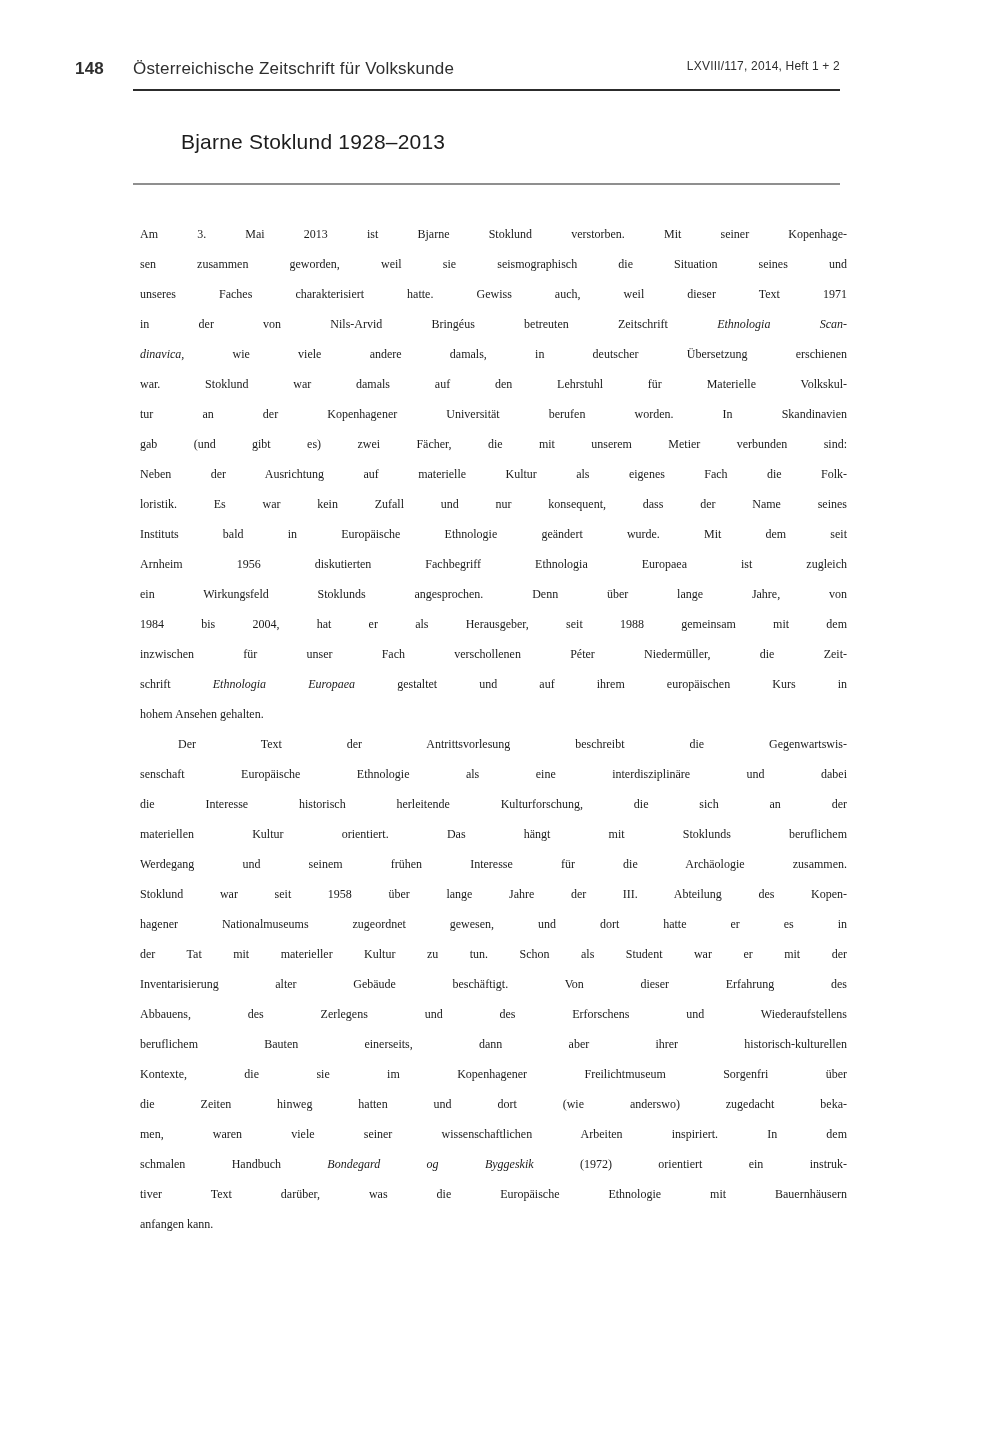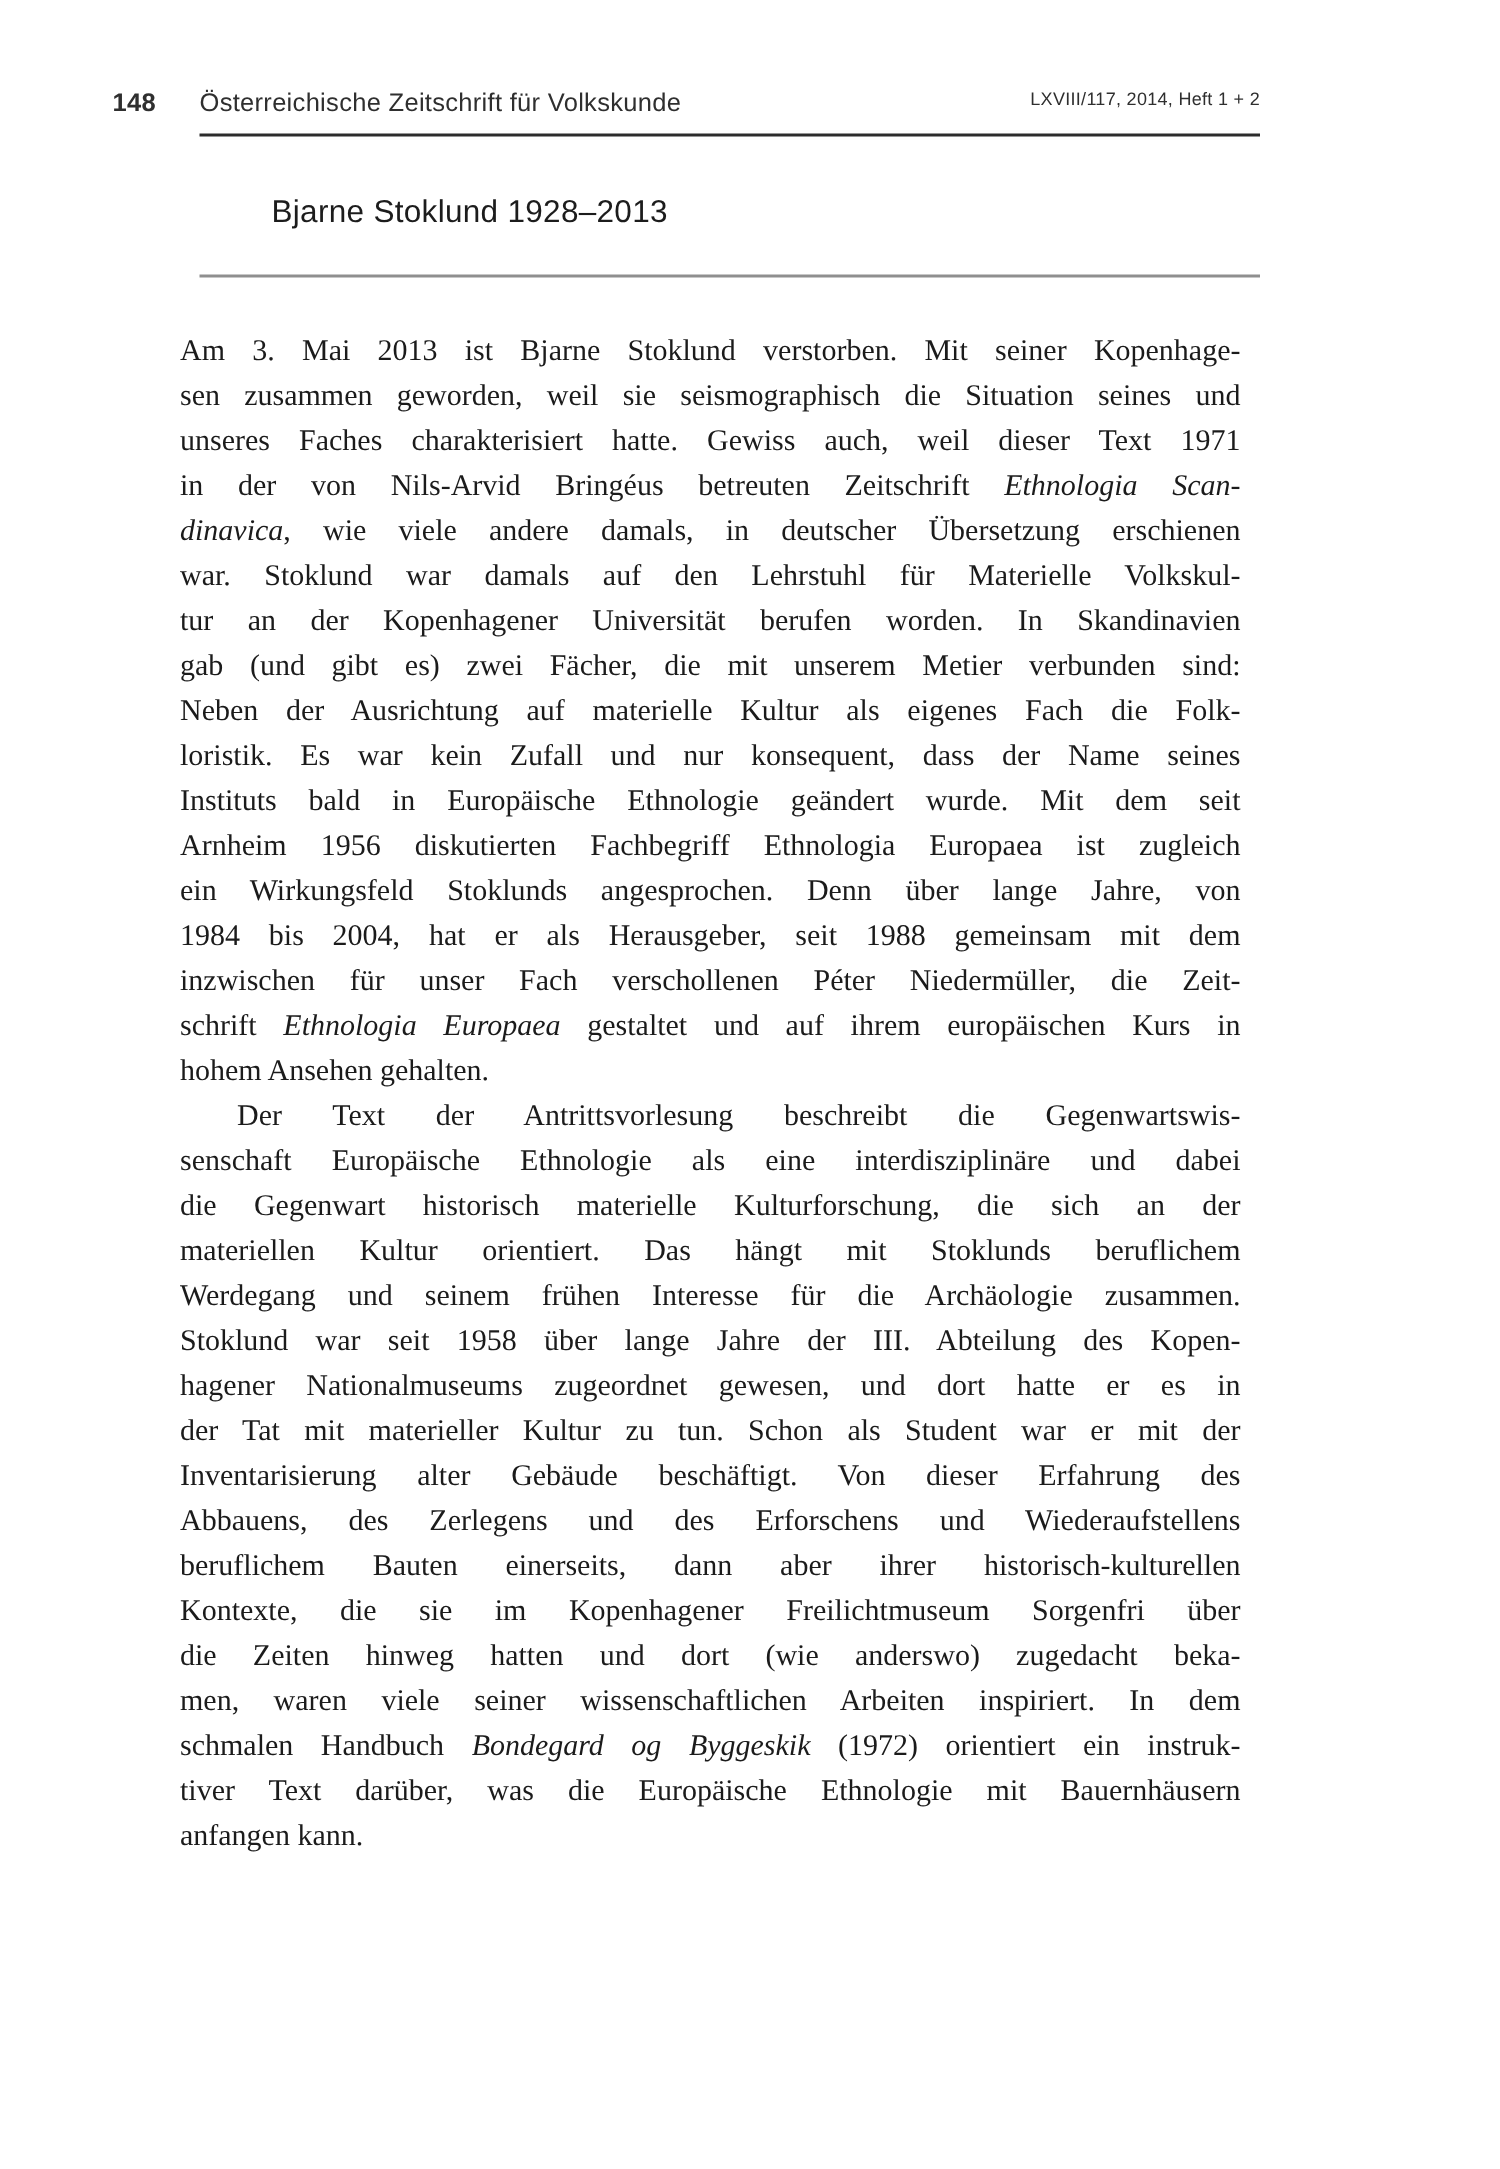--- a/index.html
+++ b/index.html
@@ -33,24 +33,24 @@
   }
   .article-title {
     position: absolute; left: 133px; top: 130px;
     font-size: 21px; color: #1c1c1c; letter-spacing: 0.2px; margin-left: 48px;
   }
   .rule-mid {
     position: absolute; left: 133px; top: 183px;
     width: 707px; height: 2px; background: #8f8f8f;
   }
   .article-body {
-    position: absolute; left: 120px; top: 219px;
+    position: absolute; left: 140px; top: 219px;
     width: 707px;
     font-family: "Liberation Serif", serif;
-    font-size: 20px; line-height: 30px;
+    font-size: 12px; line-height: 30px;
     color: #1b1b1b;
   }
   .para { margin: 0; }
   .tline {
     height: 30px;
     text-align: justify;
     text-align-last: justify;
     white-space: normal;
   }
   .tline.last {
@@ -93,21 +93,21 @@
         <div class="tline"><span>Arnheim 1956 diskutierten Fachbegriff Ethnologia Europaea ist zugleich</span></div>
         <div class="tline"><span>ein Wirkungsfeld Stoklunds angesprochen. Denn über lange Jahre, von</span></div>
         <div class="tline"><span>1984 bis 2004, hat er als Herausgeber, seit 1988 gemeinsam mit dem</span></div>
         <div class="tline"><span>inzwischen für unser Fach verschollenen Péter Niedermüller, die Zeit-</span></div>
         <div class="tline"><span>schrift </span><i>Ethnologia Europaea</i><span> gestaltet und auf ihrem europäischen Kurs in</span></div>
         <div class="tline last"><span>hohem Ansehen gehalten.</span></div>
       </div>
       <div class="para">
         <div class="tline indent"><span>Der Text der Antrittsvorlesung beschreibt die Gegenwartswis-</span></div>
         <div class="tline"><span>senschaft Europäische Ethnologie als eine interdisziplinäre und dabei</span></div>
-        <div class="tline"><span>die Gegenwart historisch materielle Kulturforschung, die sich an der</span></div>
+        <div class="tline"><span>die Interesse historisch herleitende Kulturforschung, die sich an der</span></div>
         <div class="tline"><span>materiellen Kultur orientiert. Das hängt mit Stoklunds beruflichem</span></div>
         <div class="tline"><span>Werdegang und seinem frühen Interesse für die Archäologie zusammen.</span></div>
         <div class="tline"><span>Stoklund war seit 1958 über lange Jahre der III. Abteilung des Kopen-</span></div>
         <div class="tline"><span>hagener Nationalmuseums zugeordnet gewesen, und dort hatte er es in</span></div>
         <div class="tline"><span>der Tat mit materieller Kultur zu tun. Schon als Student war er mit der</span></div>
         <div class="tline"><span>Inventarisierung alter Gebäude beschäftigt. Von dieser Erfahrung des</span></div>
         <div class="tline"><span>Abbauens, des Zerlegens und des Erforschens und Wiederaufstellens</span></div>
         <div class="tline"><span>beruflichem Bauten einerseits, dann aber ihrer historisch-kulturellen</span></div>
         <div class="tline"><span>Kontexte, die sie im Kopenhagener Freilichtmuseum Sorgenfri über</span></div>
         <div class="tline"><span>die Zeiten hinweg hatten und dort (wie anderswo) zugedacht beka-</span></div>

